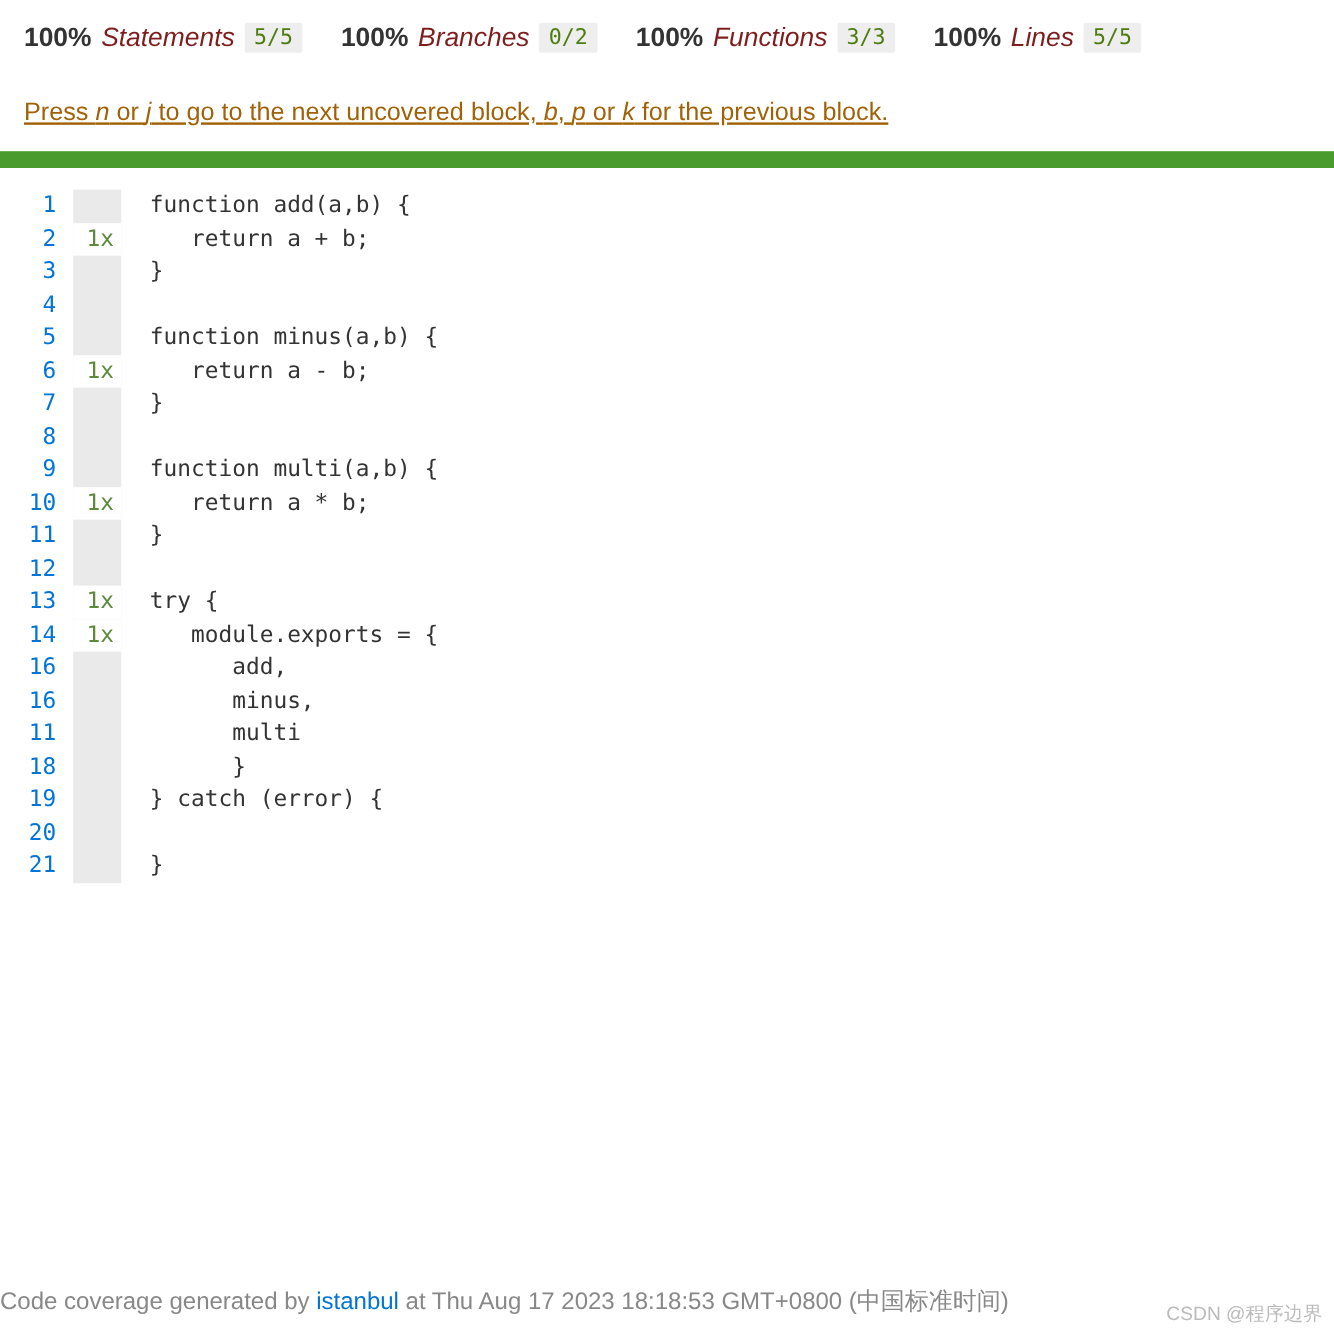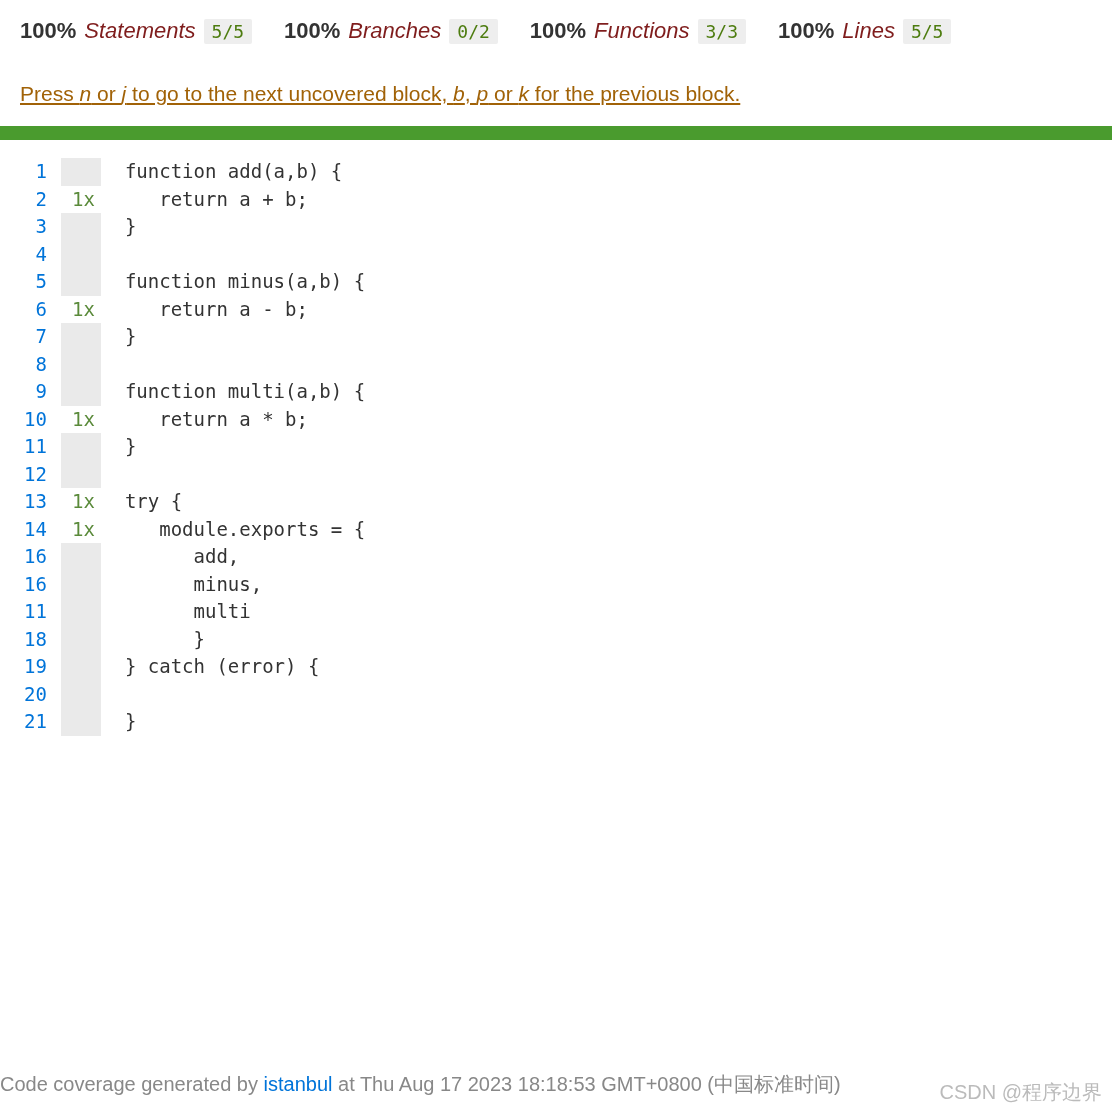--- a/index.html
+++ b/index.html
@@ -114,21 +114,21 @@
       color: #888;
     }
     .footer a {
       color: #0074D9;
       text-decoration: none;
     }
     .watermark {
       position: absolute;
       bottom: 6px;
       right: 10px;
-      font-size: 20px;
+      font-size: 16px;
       color: #bbb;
     }
   </style>
 </head>
 <body>
 
 <div class="header">
   <div class="stats">
     <div class="stat-item">
       <span class="stat-pct">100%</span>

